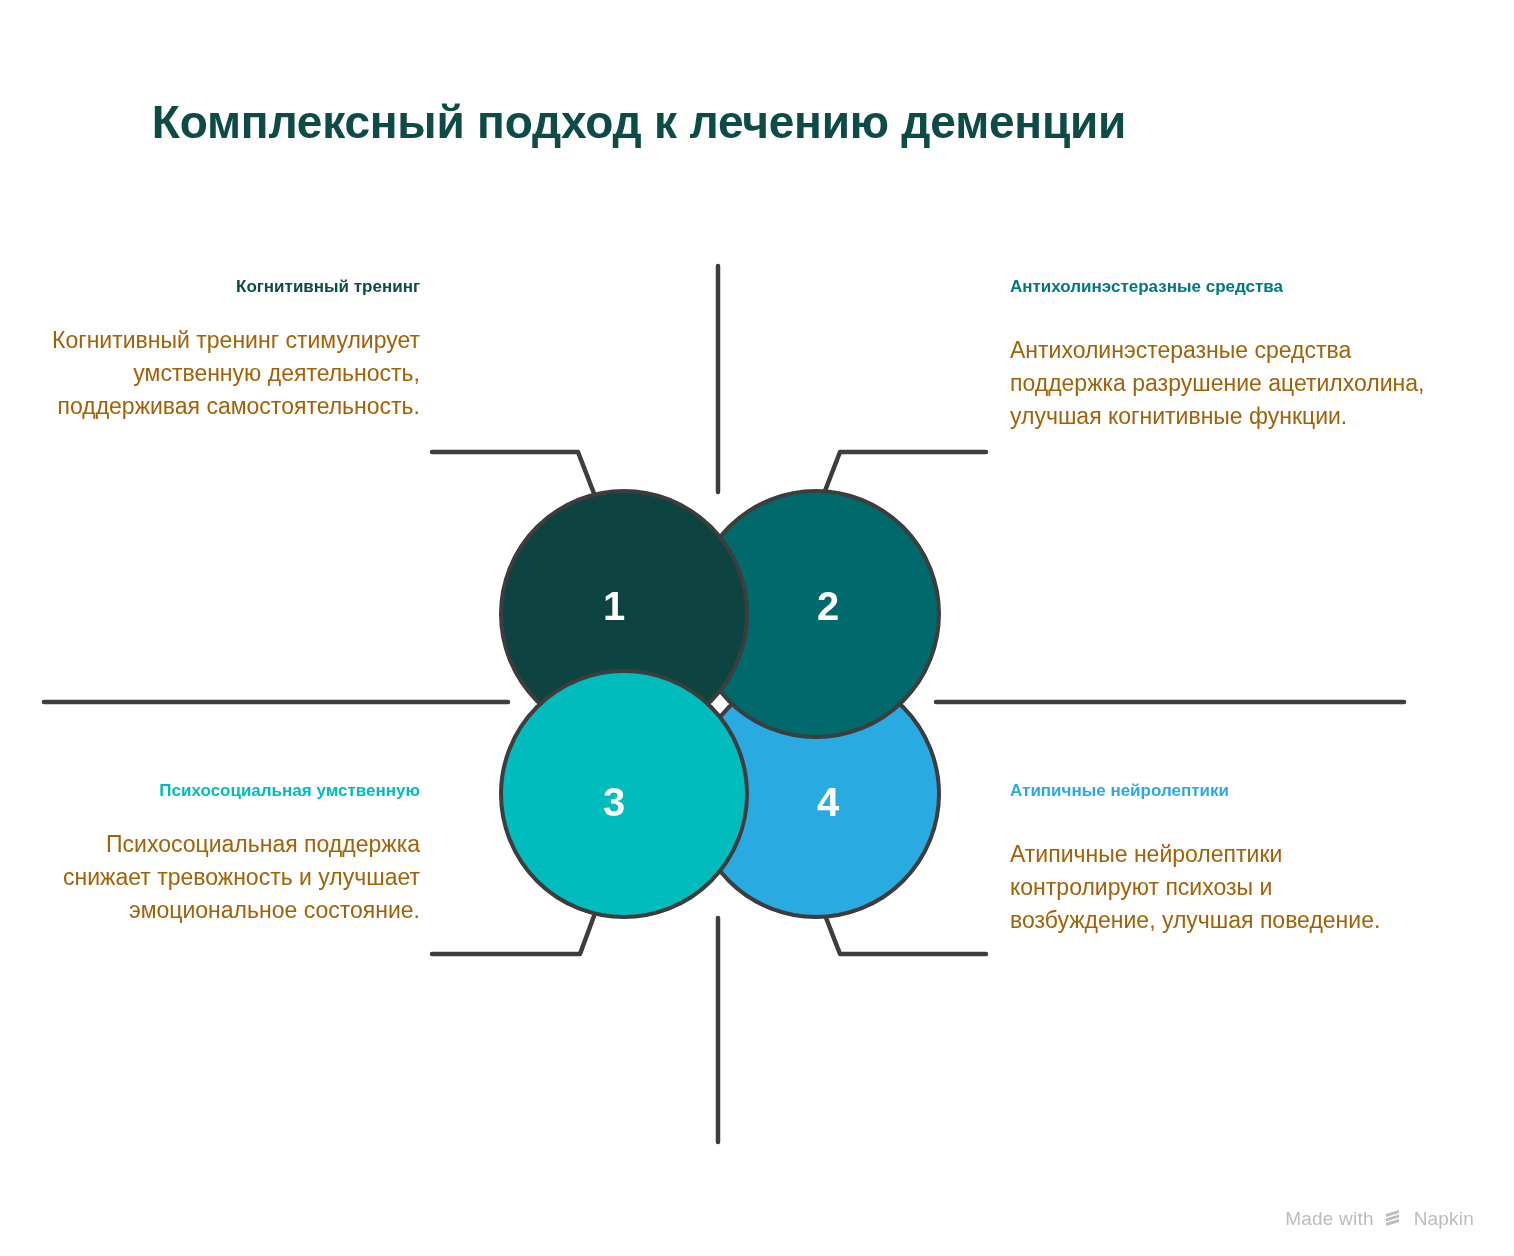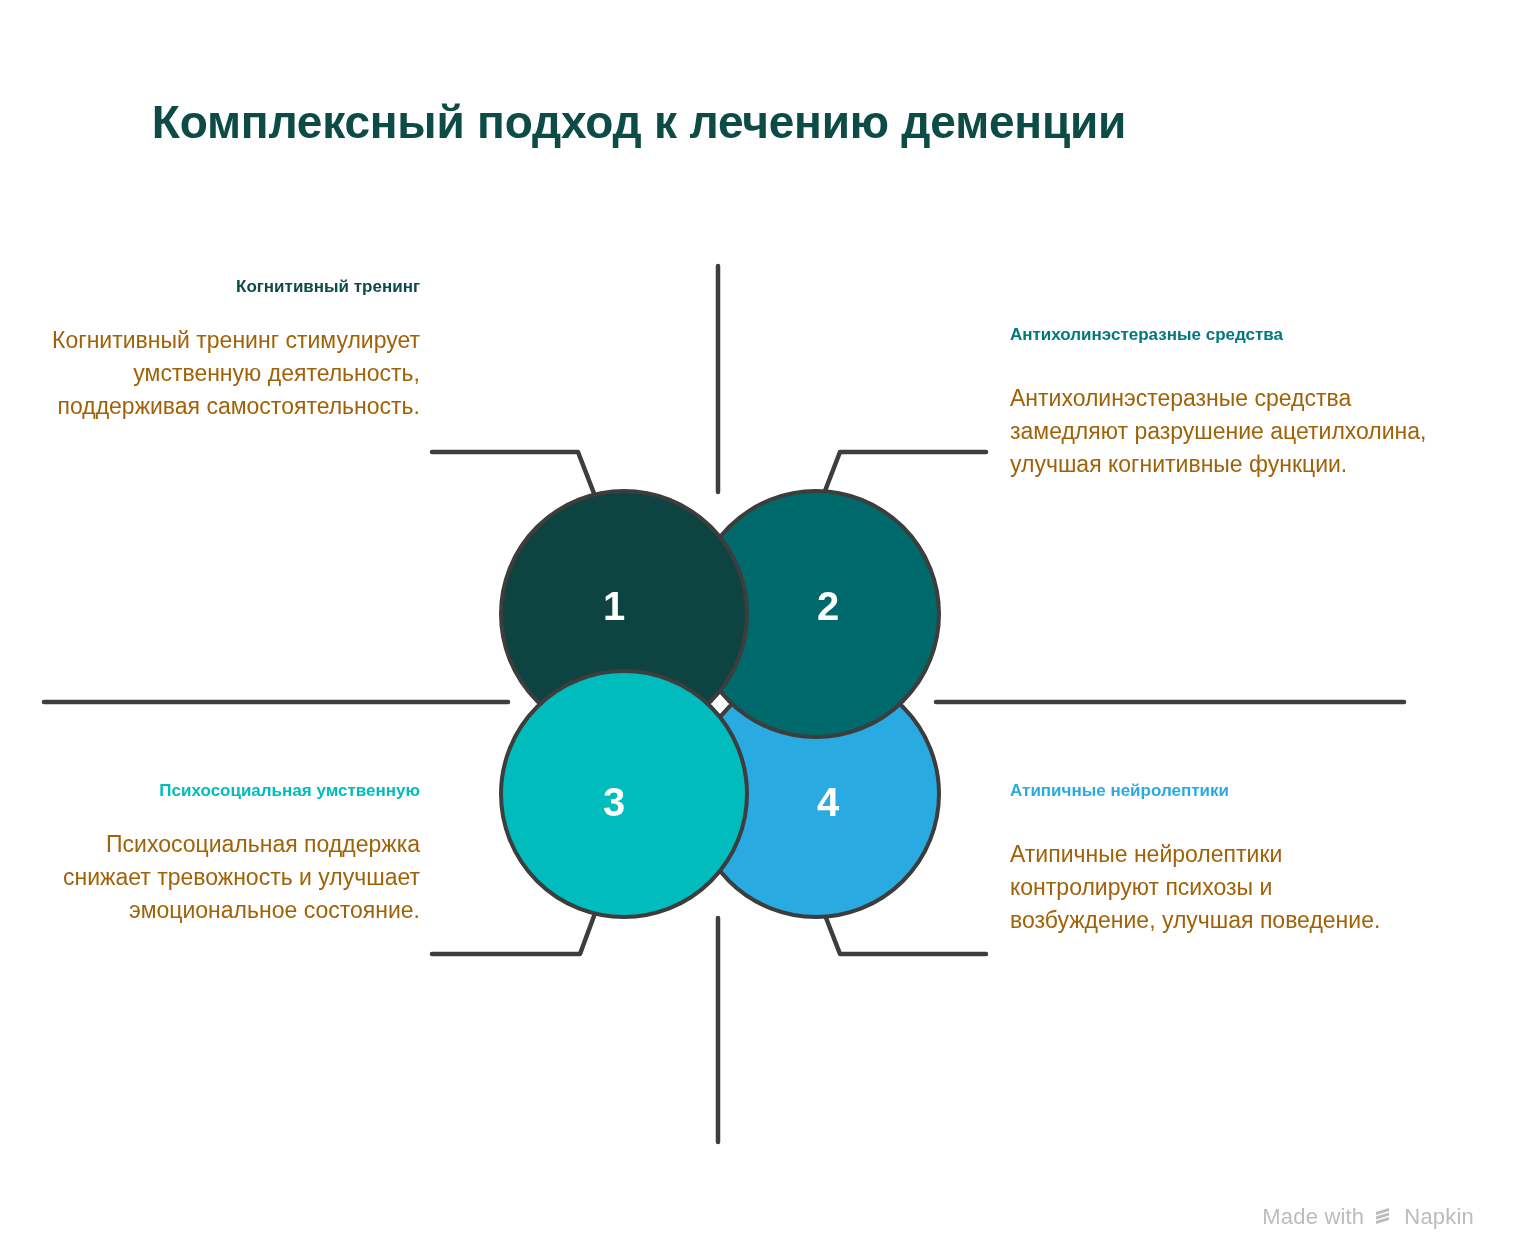--- a/index.html
+++ b/index.html
@@ -61,21 +61,21 @@
     font-size: 23px;
     line-height: 1.45;
     color: #a16207;
     margin: 0;
   }
 
   .quad.left  { text-align: right; }
   .quad.right { text-align: left; }
 
   #quad-1 { left: 44px;   top: 276px; width: 376px; }
-  #quad-2 { left: 1010px; top: 276px; width: 440px; margin-top: 48px; }
+  #quad-2 { left: 1010px; top: 276px; width: 440px; }
   #quad-3 { left: 44px;   top: 780px; width: 376px; }
   #quad-4 { left: 1010px; top: 780px; width: 400px; }
 
   #quad-1 .quad-heading { color: #0d4b47; }
   #quad-2 .quad-heading { color: #00797d; }
   #quad-3 .quad-heading { color: #00bcbc; }
   #quad-4 .quad-heading { color: #29abe2; }
 
   #quad-2 .quad-heading,
   #quad-4 .quad-heading { margin-bottom: 36px; }
@@ -100,21 +100,21 @@
 
   
   #watermark {
     position: absolute;
     right: 40px;
     bottom: 26px;
     display: flex;
     align-items: center;
     gap: 9px;
     color: #bcbcbc;
-    font-size: 22px;
+    font-size: 19px;
     letter-spacing: 0.2px;
   }
   #watermark .wm-logo { display: block; }
 </style>
 </head>
 <body>
 
 <div id="canvas">
 
   <div id="page-title">Комплексный подход к лечению деменции</div>
@@ -160,21 +160,21 @@
     </svg>
   </div>
 
   <div class="quad left" id="quad-1">
     <div class="quad-heading">Когнитивный тренинг</div>
     <div class="quad-body">Когнитивный тренинг стимулирует умственную деятельность, поддерживая самостоятельность.</div>
   </div>
 
   <div class="quad right" id="quad-2">
     <div class="quad-heading">Антихолинэстеразные средства</div>
-    <div class="quad-body">Антихолинэстеразные средства замедляют разрушение ацетилхолина, улучшая когнитивные функции.</div>
+    <div class="quad-body">Антихолинэстеразные средства поддержка разрушение ацетилхолина, улучшая когнитивные функции.</div>
   </div>
 
   <div class="quad left" id="quad-3">
     <div class="quad-heading">Психосоциальная умственную</div>
     <div class="quad-body">Психосоциальная поддержка снижает тревожность и улучшает эмоциональное состояние.</div>
   </div>
 
   <div class="quad right" id="quad-4">
     <div class="quad-heading">Атипичные нейролептики</div>
     <div class="quad-body">Атипичные нейролептики контролируют психозы и возбуждение, улучшая поведение.</div>

